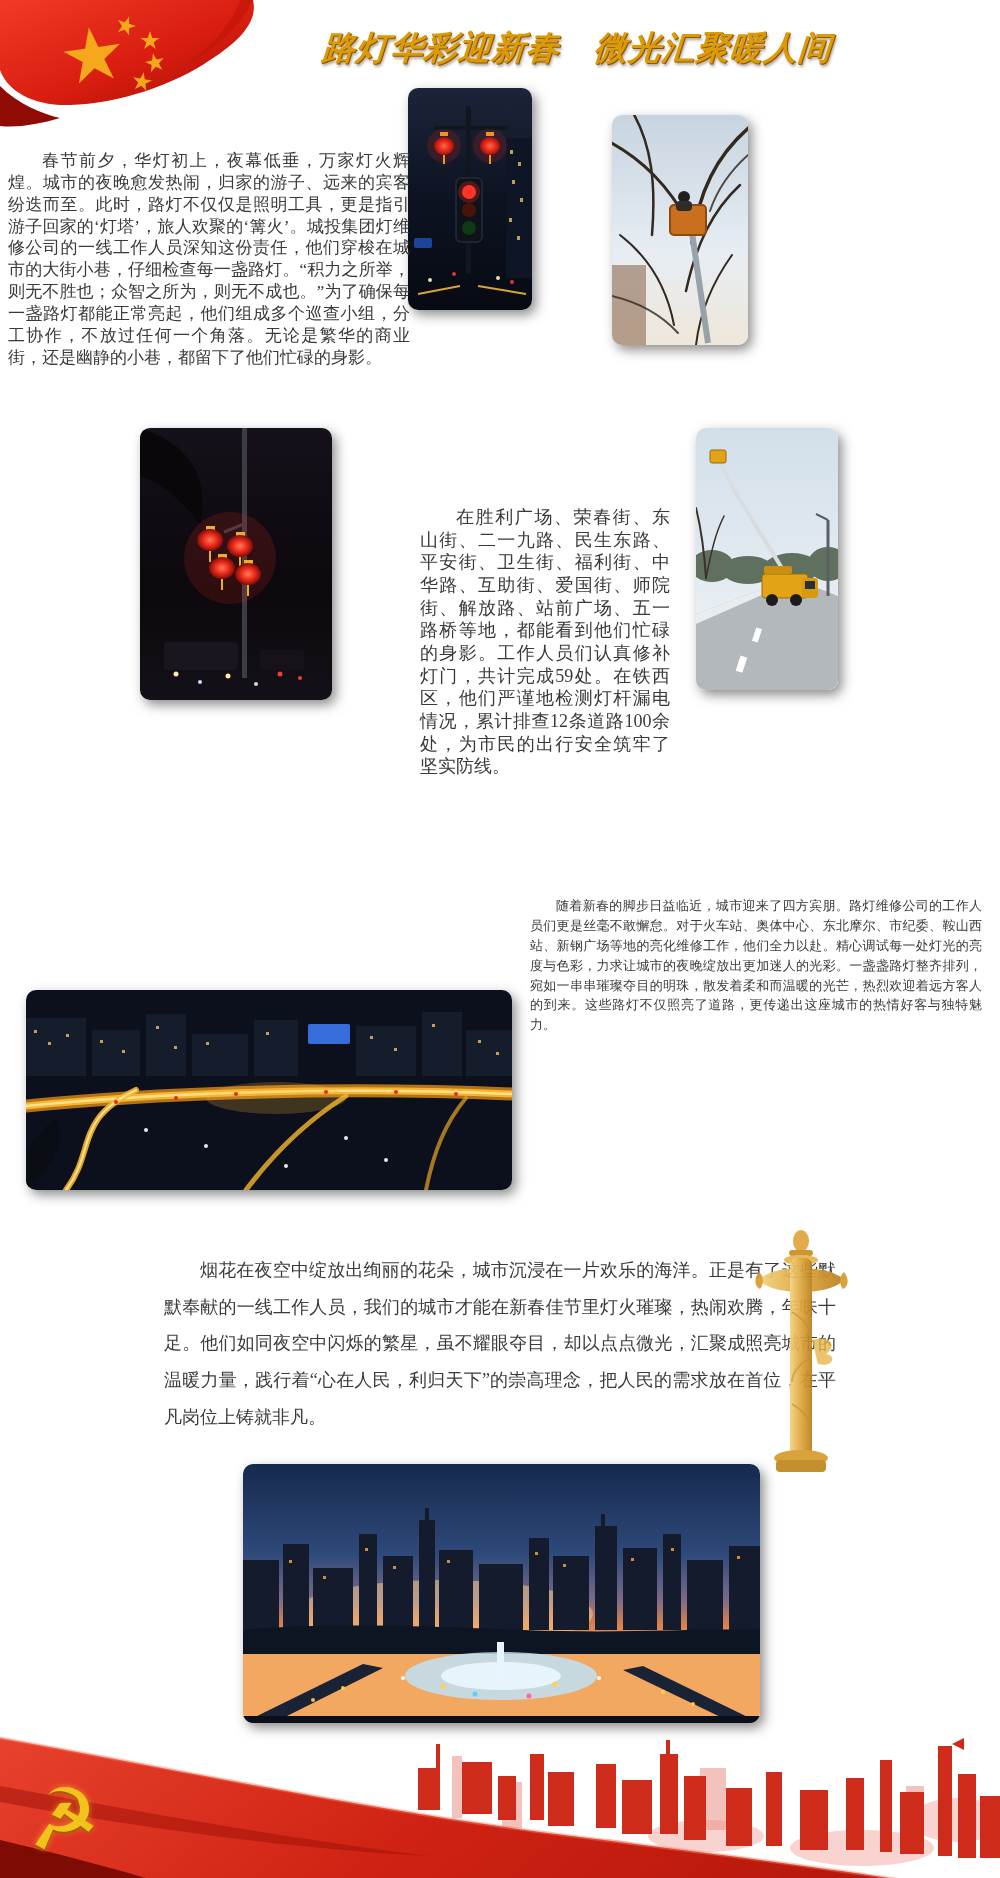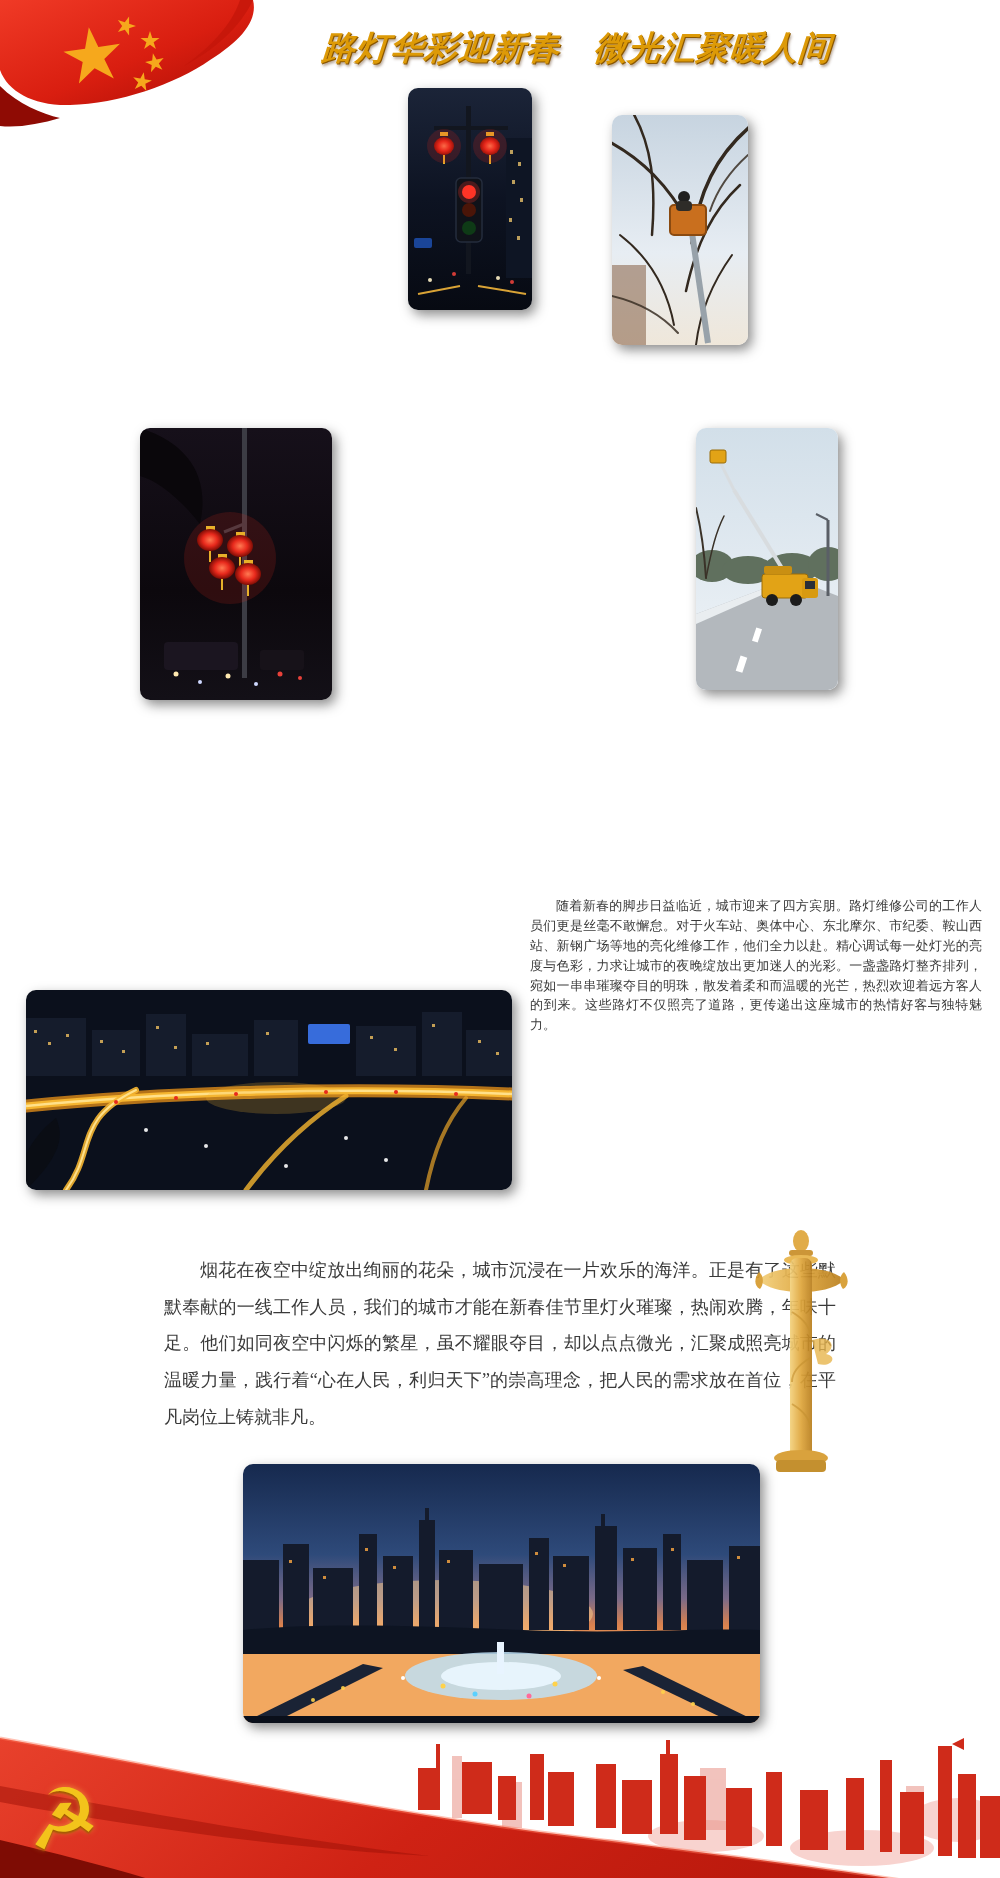--- a/index.html
+++ b/index.html
@@ -146,20 +146,21 @@
         <circle cx="72" cy="82" r="6" fill="#20201f"></circle>
         <rect x="64" y="86" width="16" height="10" rx="4" fill="#2e2c28"></rect>
       </g>
       <g stroke="#3a2f25" stroke-linecap="round" fill="none" opacity=".85">
         <path d="M-4,180 C24,186 48,198 66,218" stroke-width="2"></path>
         <path d="M136,40 C116,58 104,78 98,96" stroke-width="2"></path>
       </g>
     </svg>
   </figure>
 
+  <p class="para p1">春节前夕，华灯初上，夜幕低垂，万家灯火辉煌。城市的夜晚愈发热闹，归家的游子、远来的宾客纷迭而至。此时，路灯不仅仅是照明工具，更是指引游子回家的‘灯塔’，旅人欢聚的‘篝火’。城投集团灯维修公司的一线工作人员深知这份责任，他们穿梭在城市的大街小巷，仔细检查每一盏路灯。“积力之所举，则无不胜也；众智之所为，则无不成也。”为了确保每一盏路灯都能正常亮起，他们组成多个巡查小组，分工协作，不放过任何一个角落。无论是繁华的商业街，还是幽静的小巷，都留下了他们忙碌的身影。</p>
 
   <figure class="photo ph3">
     <svg viewBox="0 0 192 272">
       <defs>
         <linearGradient id="c1" x1="0" y1="0" x2="0" y2="1">
           <stop offset="0" stop-color="#16101a"></stop>
             <stop offset=".6" stop-color="#0c080d"></stop>
             <stop offset="1" stop-color="#131017"></stop>
         </linearGradient>
         <radialGradient id="c2">
@@ -201,20 +202,21 @@
         <circle cx="36" cy="246" r="2.5" fill="#ffe9b0"></circle>
           <circle cx="88" cy="248" r="2.5" fill="#ffe9b0"></circle>
         <circle cx="140" cy="246" r="2.5" fill="#e8413a"></circle>
           <circle cx="160" cy="250" r="2" fill="#e8413a"></circle>
         <circle cx="60" cy="254" r="2" fill="#cfd8ff"></circle>
           <circle cx="116" cy="256" r="2" fill="#cfd8ff"></circle>
       </g>
     </svg>
   </figure>
 
+  <p class="para p2">在胜利广场、荣春街、东山街、二一九路、民生东路、平安街、卫生街、福利街、中华路、互助街、爱国街、师院街、解放路、站前广场、五一路桥等地，都能看到他们忙碌的身影。工作人员们认真修补灯门，共计完成59处。在铁西区，他们严谨地检测灯杆漏电情况，累计排查12条道路100余处，为市民的出行安全筑牢了坚实防线。</p>
 
   <figure class="photo ph4">
     <svg viewBox="0 0 142 262">
       <defs>
         <linearGradient id="d1" x1="0" y1="0" x2="0" y2="1">
           <stop offset="0" stop-color="#d2dfe9"></stop>
             <stop offset="1" stop-color="#f0f4f8"></stop>
         </linearGradient>
       </defs>
       <rect width="142" height="262" fill="url(#d1)"></rect>

